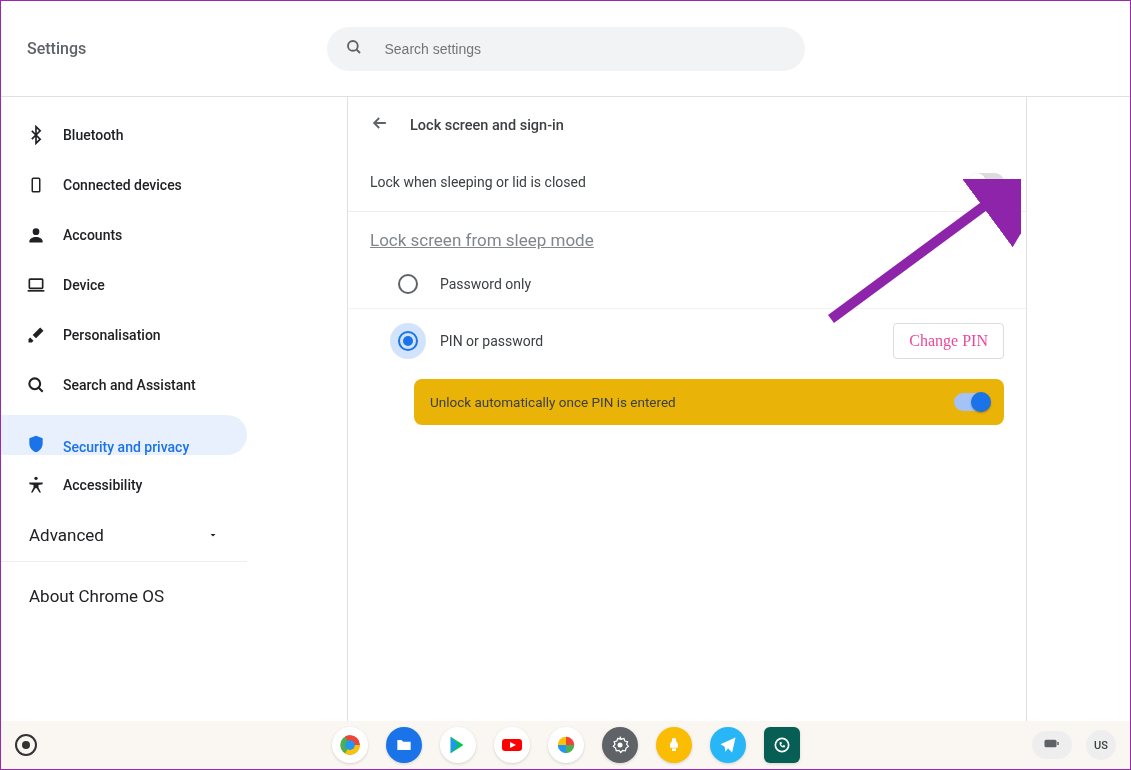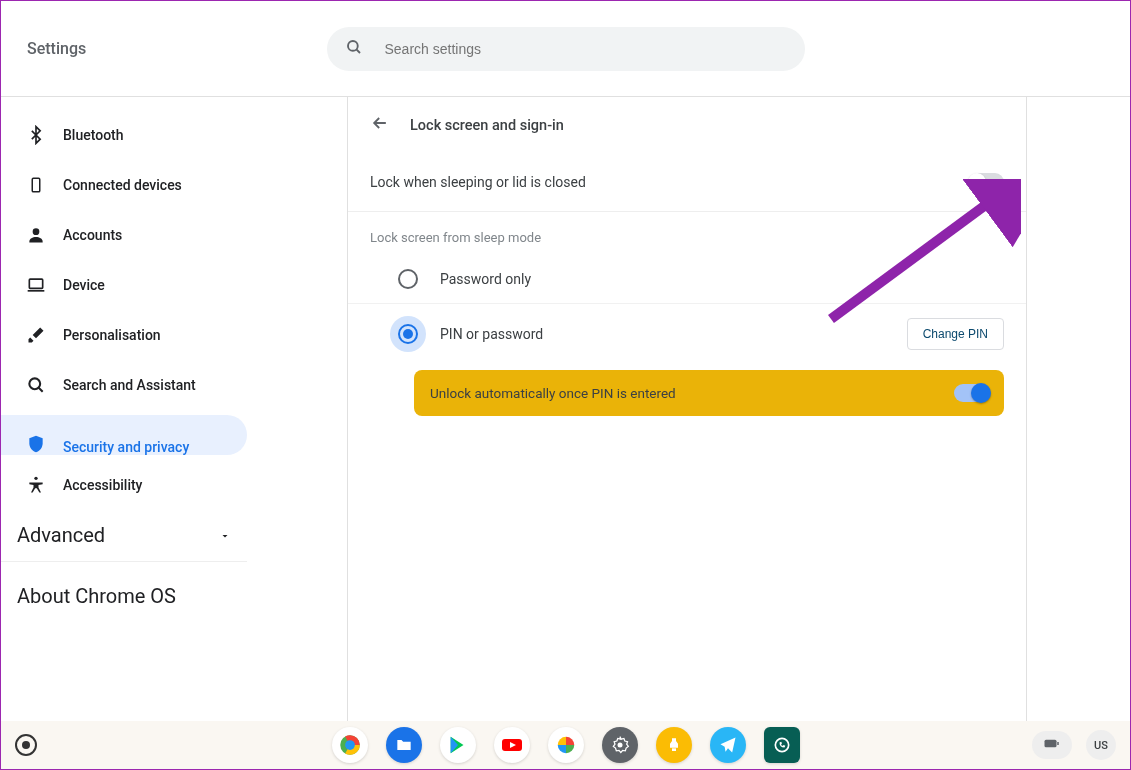--- a/index.html
+++ b/index.html
@@ -67,22 +67,22 @@
   font-weight: 500;
   cursor: pointer;
   border-radius: 0 20px 20px 0;
   margin-bottom: 10px;
 }
 .sidebar-item .side-icon { width: 22px; height: 22px; display:flex; align-items:center; justify-content:center; margin-right: 16px; color:#202124;}
 .sidebar-item.active { background: #e8f0fe; color: #1a73e8; align-items: flex-end; }
 .sidebar-item.active .side-icon { color: #1a73e8; }
 .sidebar-divider { border-top: 1px solid #eee; margin: 6px 0 14px 0; }
 .sidebar-adv {
-  display:flex; align-items:center; padding: 0 16px; height:40px;
-  font-size: 20px; color:#202124; justify-content: space-between;
+  display:flex; align-items:center; padding: 0 28px; height:40px;
+  font-size: 17px; color:#202124; justify-content: space-between;
 }
 
 .main {
   flex: 1;
   border-left: 1px solid #e0e0e0;
   border-right: 1px solid #e0e0e0;
   margin-left: 100px;
   width: 680px;
   flex: 0 0 680px;
 }
@@ -90,43 +90,43 @@
   display:flex; align-items:center; height:56px; padding: 0 22px;
 }
 .main-header .back { color:#5f6368; margin-right: 20px; cursor:pointer;}
 .main-header .title { font-size: 14.5px; color:#3c4043; font-weight:500;}
 
 .setting-row {
   display:flex; align-items:center; justify-content:space-between;
   padding: 20px 22px; font-size: 14px; color:#3c4043; border-bottom:1px solid #eee;
 }
 .subhead {
-  padding: 18px 22px 10px 22px; font-size: 13px; color:#80868b;
+  padding: 18px 22px 10px 22px; font-size: 17px; color:#80868b;text-decoration:underline;
 }
 .option-row {
   display:flex; align-items:center;
   padding: 14px 22px 14px 50px; font-size:14px; color:#3c4043;
   border-bottom:1px solid #f1f1f1;
 }
 .option-row.last{border-bottom:none;}
 .option-row .radio { width:20px; height:20px; border:2px solid #5f6368; border-radius:50%; margin-right:22px; position:relative;}
 .option-row.checked .radio { border-color:#1a73e8;}
 .option-row.checked .radio::after{content:"";position:absolute;inset:3px;background:#1a73e8;border-radius:50%;}
 .option-row.halo { position:relative;}
 .option-row.halo .halo-bg{position:absolute;left:42px;top:50%;transform:translateY(-50%);width:36px;height:36px;background:#d2e3fc;border-radius:50%;z-index:0;}
 .option-row .radio{z-index:1;}
 .option-row .txt{z-index:1;}
 
 .change-btn {
   margin-left:auto;
   border:1px solid #dadce0;
   background:#fff;
-  color:#0c4a6e;
-  font-size:12px; font-weight:500;
-  padding: 8px 15px; border-radius:4px; cursor:pointer;
+  color:#ec4899;
+  font-size:16px; font-weight:500;
+  padding: 8px 15px; border-radius:4px; cursor:pointer;font-family:Liberation Serif, serif;
 }
 .sub-option {
   margin: 6px 22px 0 66px;
   background:#eab308;
   padding: 14px 16px;
   display:flex; align-items:center; justify-content:space-between;
   font-size:13.5px; color:#3c4043;
   border-radius: 8px;
 }
 

